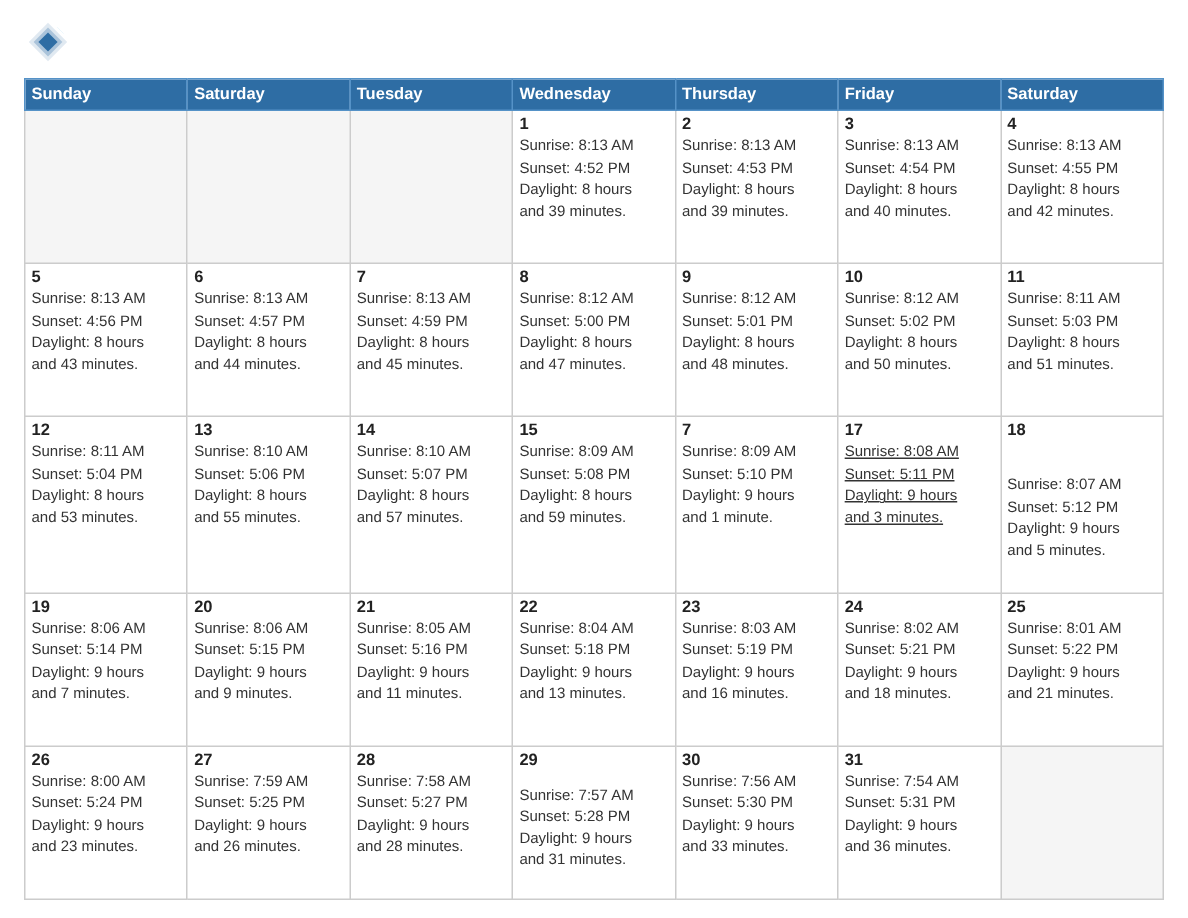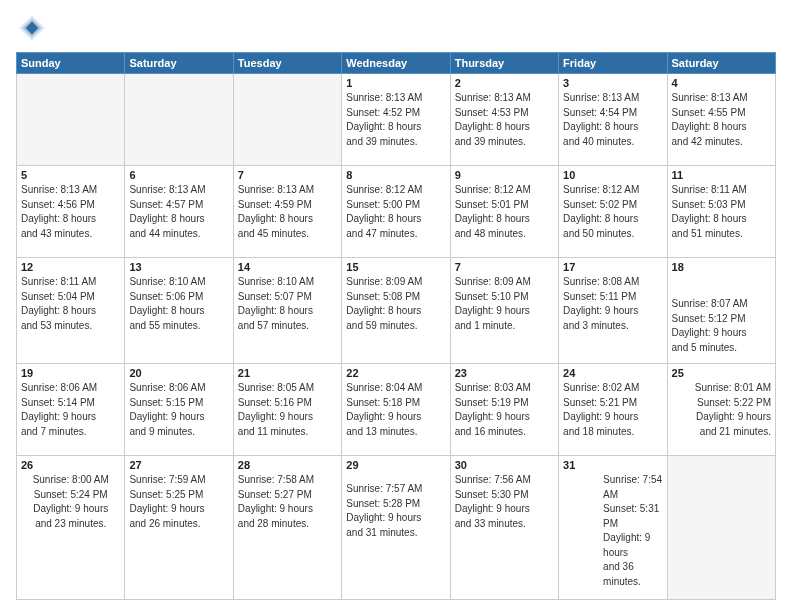--- a/index.html
+++ b/index.html
@@ -245,21 +245,21 @@
           </td>
           <td>
             <span class="day-number">7</span>
             <div class="day-info" style="white-space: pre-line;">Sunrise: 8:09 AM
 Sunset: 5:10 PM
 Daylight: 9 hours
 and 1 minute.</div>
           </td>
           <td>
             <span class="day-number">17</span>
-            <div class="day-info" style="white-space: pre-line;">Sunrise: 8:08 AM
+            <div class="day-info" style="white-space: pre-line; text-decoration: underline;">Sunrise: 8:08 AM
 Sunset: 5:11 PM
 Daylight: 9 hours
 and 3 minutes.</div>
           </td>
           <td>
             <span class="day-number">18</span>
             <div class="day-info" style="white-space: pre-line; margin-top: 24px;">Sunrise: 8:07 AM
 Sunset: 5:12 PM
 Daylight: 9 hours
 and 5 minutes.</div>
@@ -303,30 +303,30 @@
           </td>
           <td>
             <span class="day-number">24</span>
             <div class="day-info" style="white-space: pre-line;">Sunrise: 8:02 AM
 Sunset: 5:21 PM
 Daylight: 9 hours
 and 18 minutes.</div>
           </td>
           <td>
             <span class="day-number">25</span>
-            <div class="day-info" style="white-space: pre-line; text-align: right;">Sunrise: 8:01 AM
+            <div class="day-info" style="white-space: pre-line;">Sunrise: 8:01 AM
 Sunset: 5:22 PM
 Daylight: 9 hours
 and 21 minutes.</div>
           </td>
         </tr>
         <tr>
           <td>
             <span class="day-number">26</span>
-            <div class="day-info" style="white-space: pre-line; text-align: center;">Sunrise: 8:00 AM
+            <div class="day-info" style="white-space: pre-line;">Sunrise: 8:00 AM
 Sunset: 5:24 PM
 Daylight: 9 hours
 and 23 minutes.</div>
           </td>
           <td>
             <span class="day-number">27</span>
             <div class="day-info" style="white-space: pre-line;">Sunrise: 7:59 AM
 Sunset: 5:25 PM
 Daylight: 9 hours
 and 26 minutes.</div>
@@ -347,21 +347,21 @@
           </td>
           <td>
             <span class="day-number">30</span>
             <div class="day-info" style="white-space: pre-line;">Sunrise: 7:56 AM
 Sunset: 5:30 PM
 Daylight: 9 hours
 and 33 minutes.</div>
           </td>
           <td>
             <span class="day-number">31</span>
-            <div class="day-info" style="white-space: pre-line; margin-left: 40px;">Sunrise: 7:54 AM
+            <div class="day-info" style="white-space: pre-line;">Sunrise: 7:54 AM
 Sunset: 5:31 PM
 Daylight: 9 hours
 and 36 minutes.</div>
           </td>
           <td class="empty"></td>
         </tr>
       </tbody>
   </table>
 </div>
 

